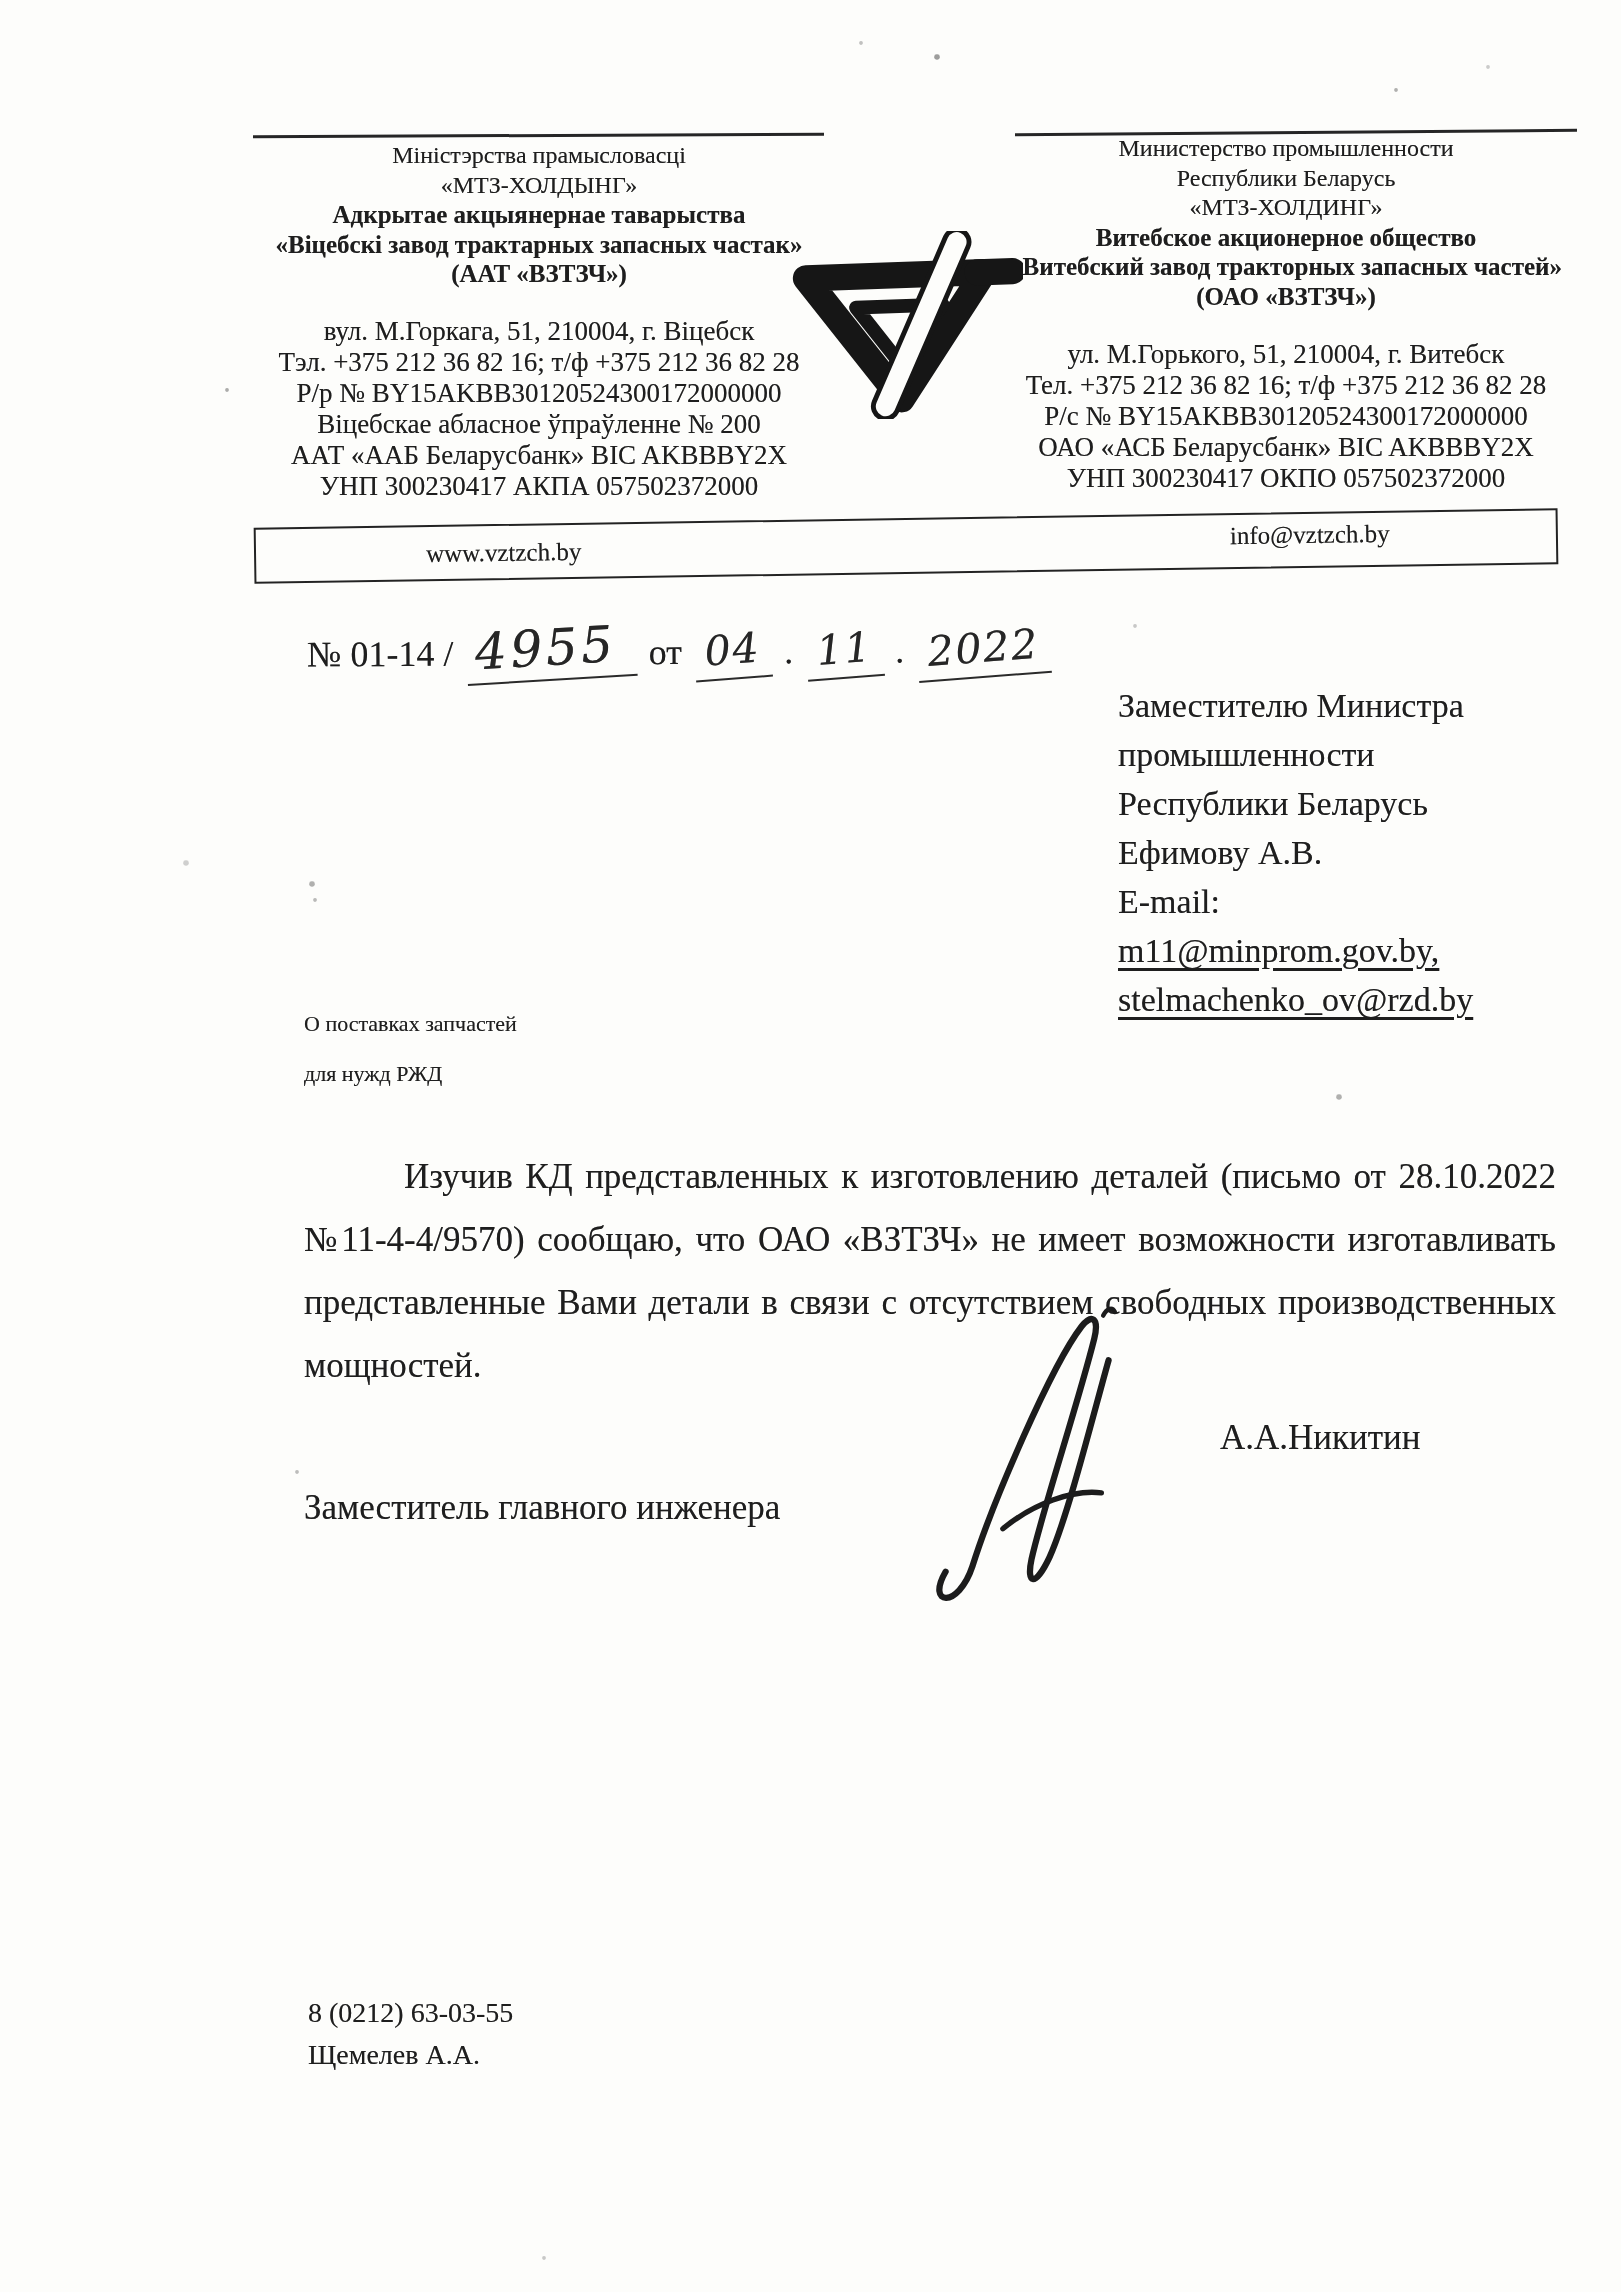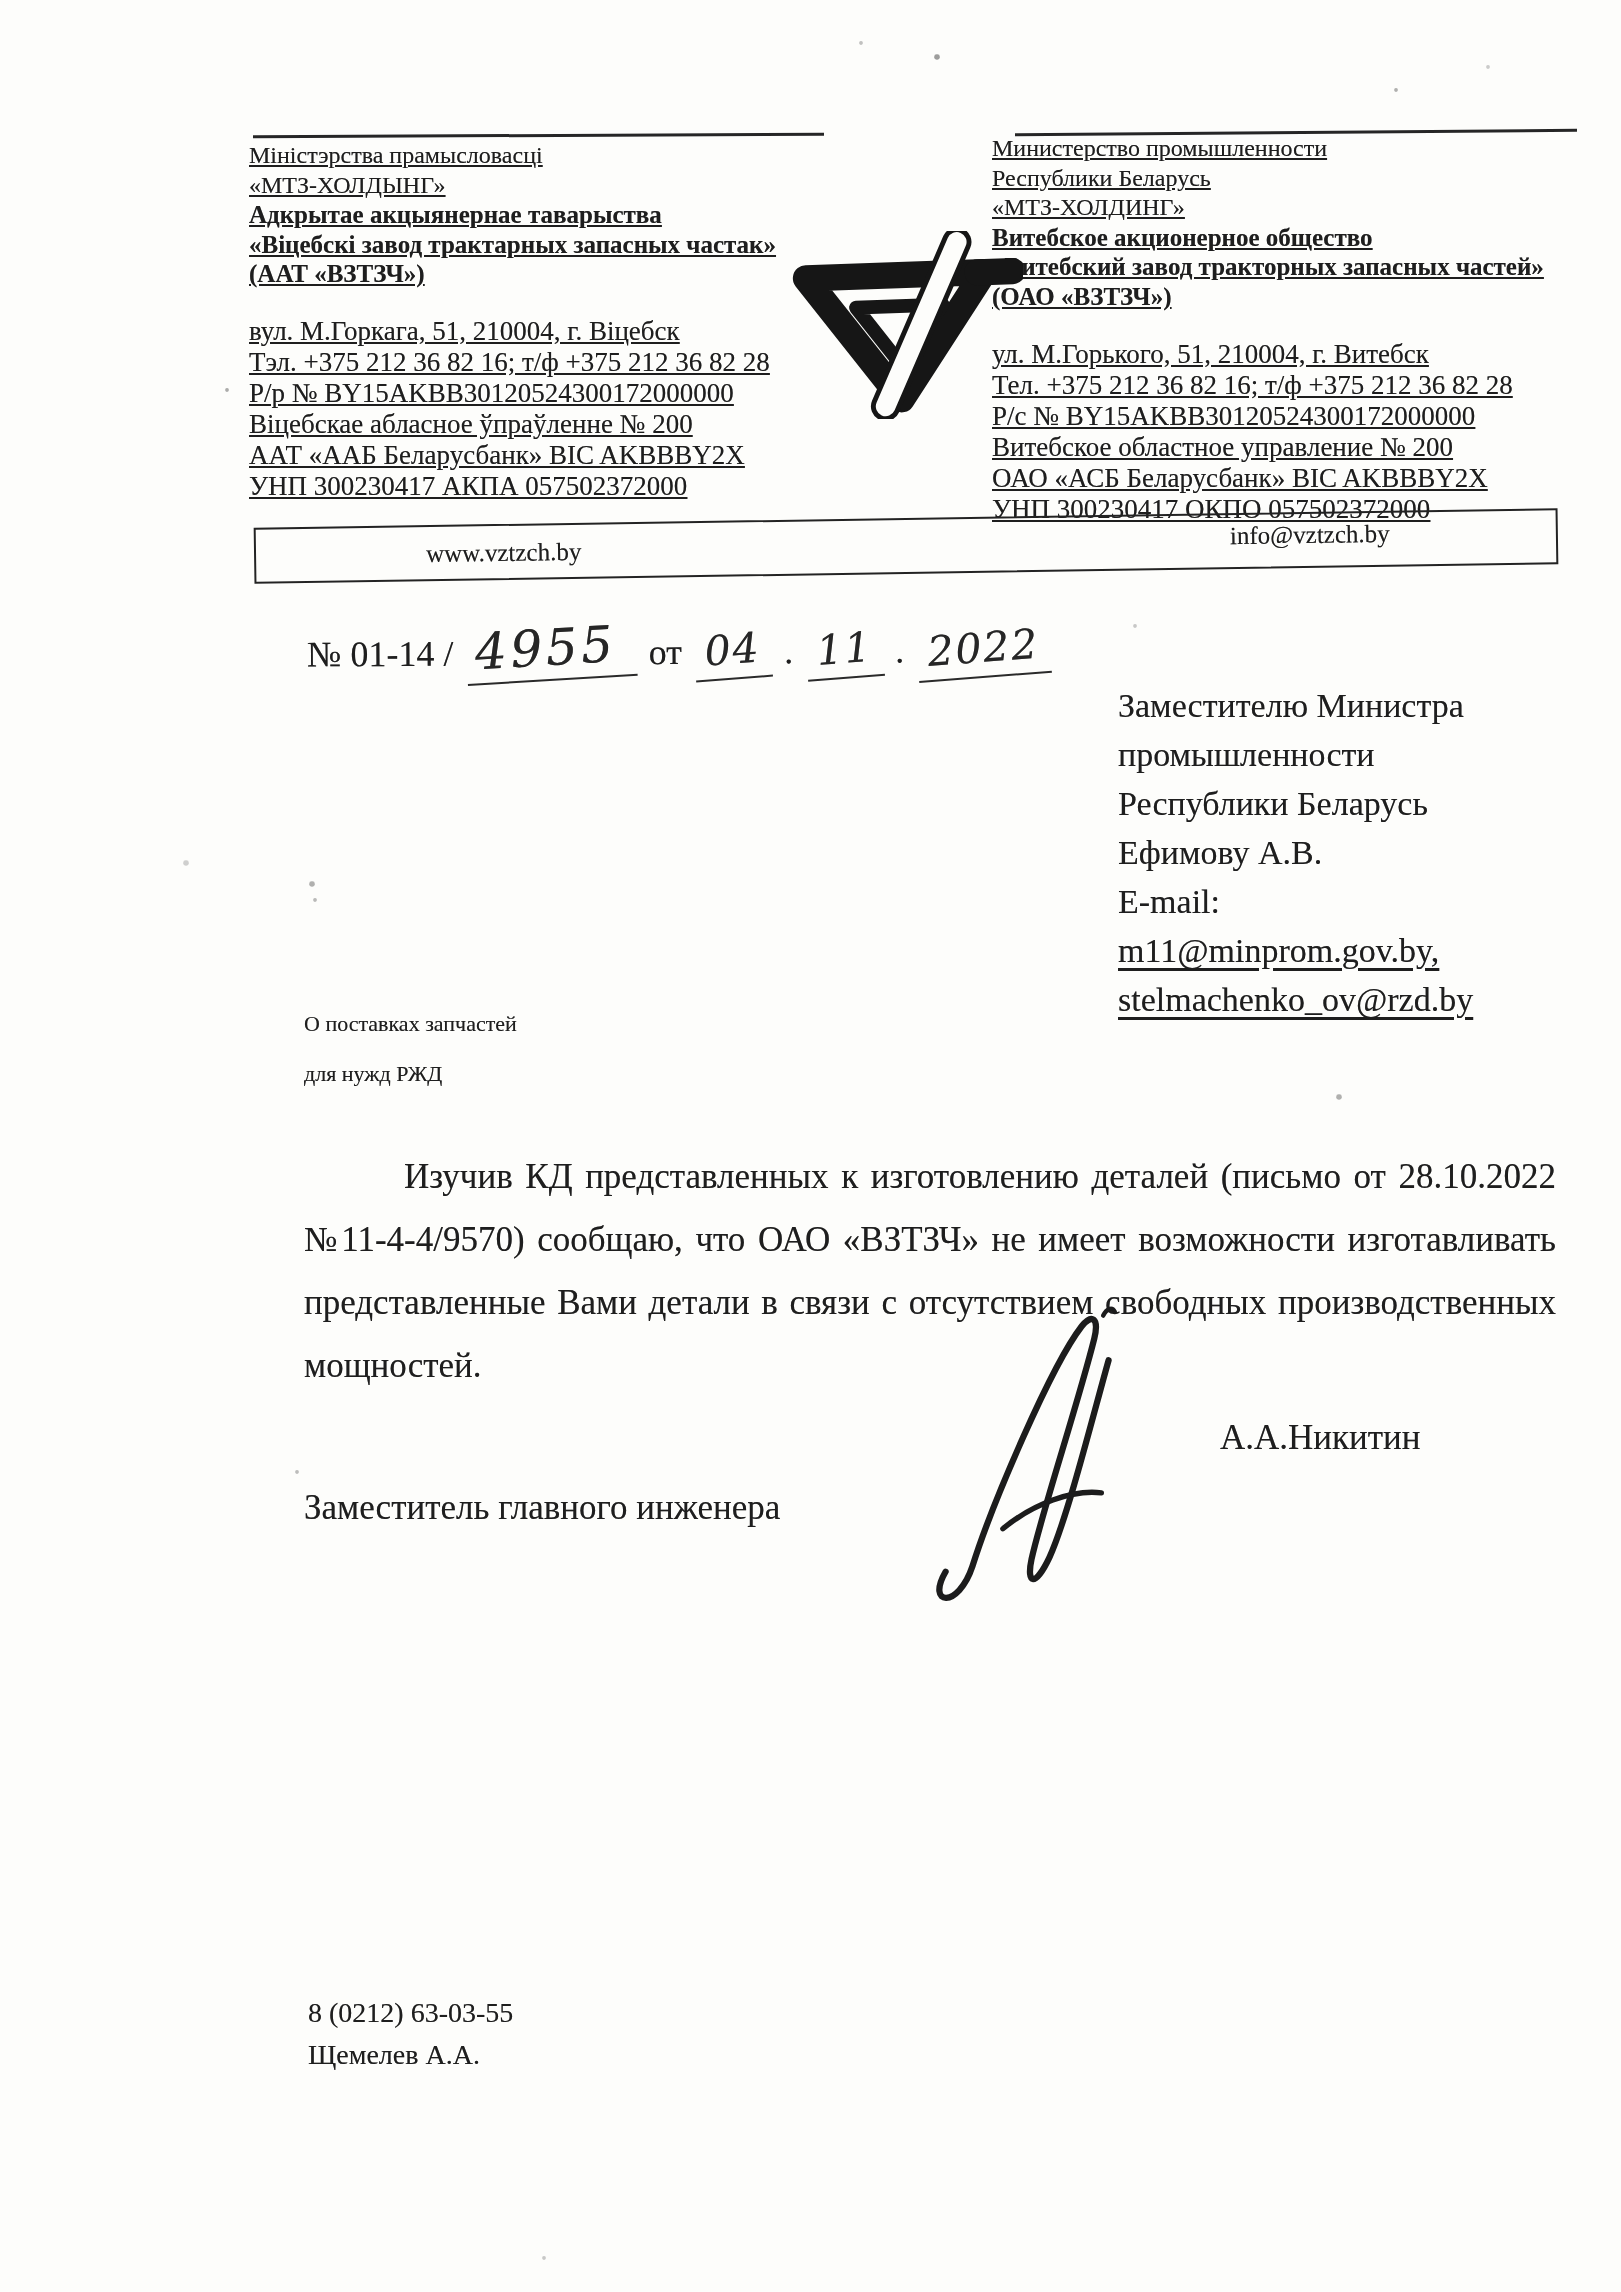--- a/index.html
+++ b/index.html
@@ -6,21 +6,21 @@
   .paper{
     position:relative;width:1621px;height:2293px;margin:0 auto;
     background:#fdfdfb;color:#1e1e1e;overflow:hidden;
     font-family:"Liberation Serif","DejaVu Serif",serif;
   }
   .txt{text-shadow:0 0 0.5px rgba(25,25,25,.5);}
   .rule{position:absolute;height:2.7px;background:#262626;}
   .rule-left{left:253px;top:134px;width:571px;transform:rotate(-.25deg);}
   .rule-right{left:1015px;top:131px;width:562px;transform:rotate(-.45deg);}
 
-  .lh{position:absolute;text-decoration:underline;}
+  .lh{position:absolute;text-align:center;}
   .lh-left{left:249px;top:141px;width:580px;}
   .lh-right{left:992px;top:134px;width:588px;}
   .org-line{font-size:24px;line-height:29.6px;}
   .org-line.bold{font-weight:700;font-size:25px;}
   .addr{margin-top:27px;}
   .addr-line{font-size:27px;line-height:31px;}
 
   .logo{position:absolute;left:772px;top:231px;width:251px;height:188px;}
 
   .infobox{
@@ -110,21 +110,20 @@
     <div class="org-line">Министерство промышленности</div>
     <div class="org-line">Республики Беларусь</div>
     <div class="org-line">«МТЗ-ХОЛДИНГ»</div>
     <div class="org-line bold">Витебское акционерное общество</div>
     <div class="org-line bold">«Витебский завод тракторных запасных частей»</div>
     <div class="org-line bold">(ОАО «ВЗТЗЧ»)</div>
     <div class="addr">
       <div class="addr-line">ул. М.Горького, 51, 210004, г. Витебск</div>
       <div class="addr-line">Тел. +375 212 36 82 16; т/ф +375 212 36 82 28</div>
       <div class="addr-line">Р/с № BY15AKBB30120524300172000000</div>
-      <div class="addr-line">Витебское областное управление № 200</div>
       <div class="addr-line">ОАО «АСБ Беларусбанк» BIC AKBBBY2X</div>
       <div class="addr-line">УНП 300230417 ОКПО 057502372000</div>
     </div>
   </div>
 
   <svg class="logo" viewBox="0 0 300 230" aria-hidden="true">
     <g transform="rotate(-2 150 115)">
       <path d="M40 54 L258 54 L152 206 Z" fill="none" stroke="#161616" stroke-width="32" stroke-linejoin="round"></path>
       <line x1="250" y1="54" x2="293" y2="54" stroke="#161616" stroke-width="32" stroke-linecap="round"></line>
       <path d="M100 92 L206 92 L153 164 Z" fill="none" stroke="#161616" stroke-width="17" stroke-linejoin="round"></path>

